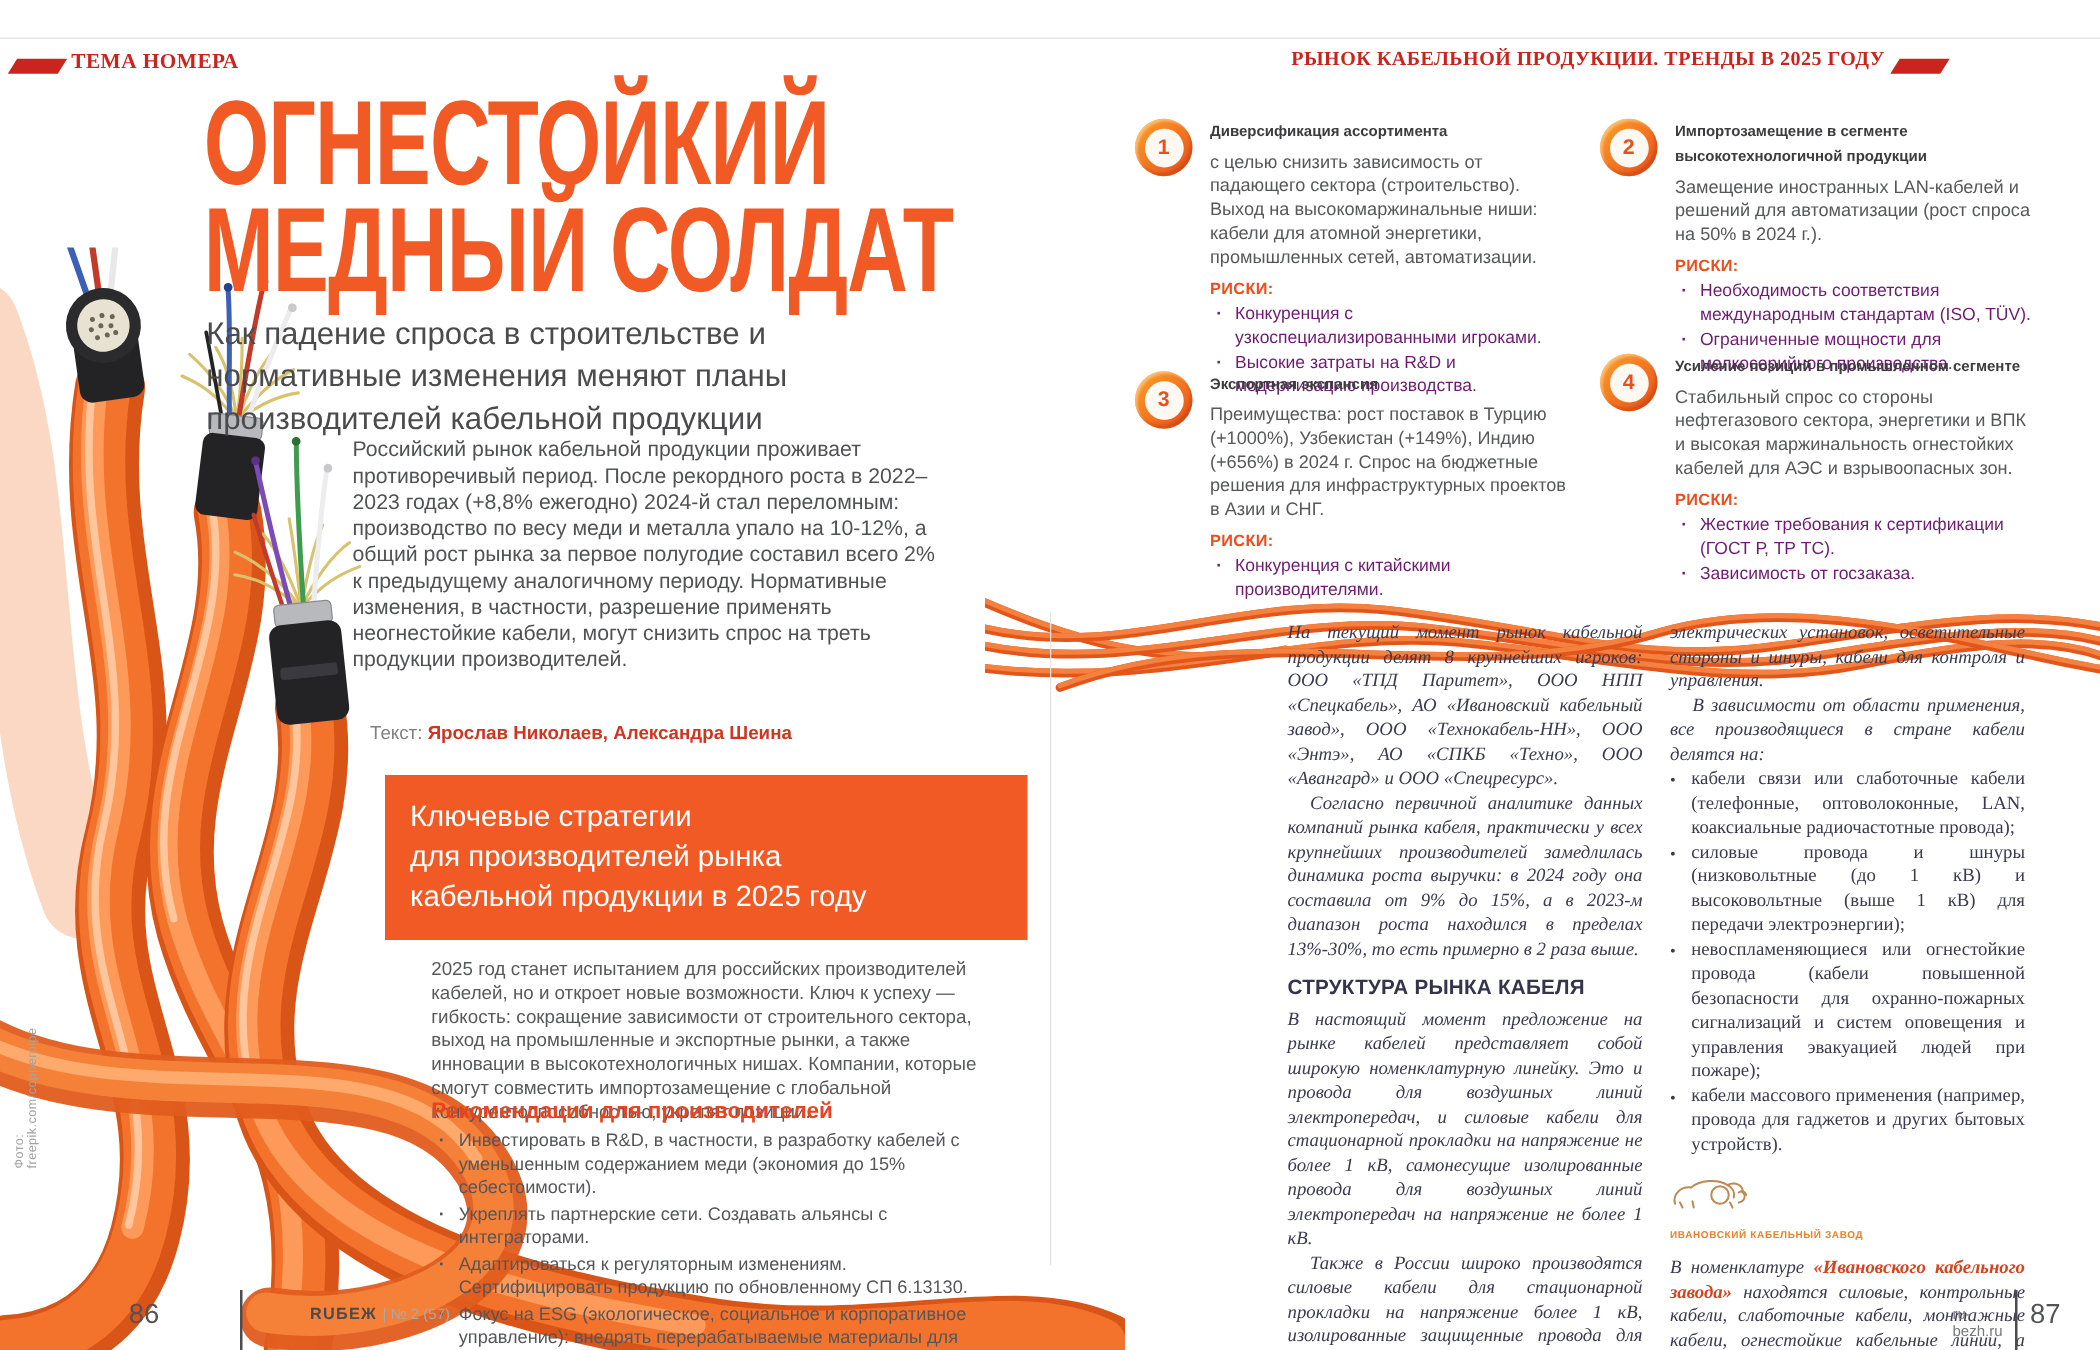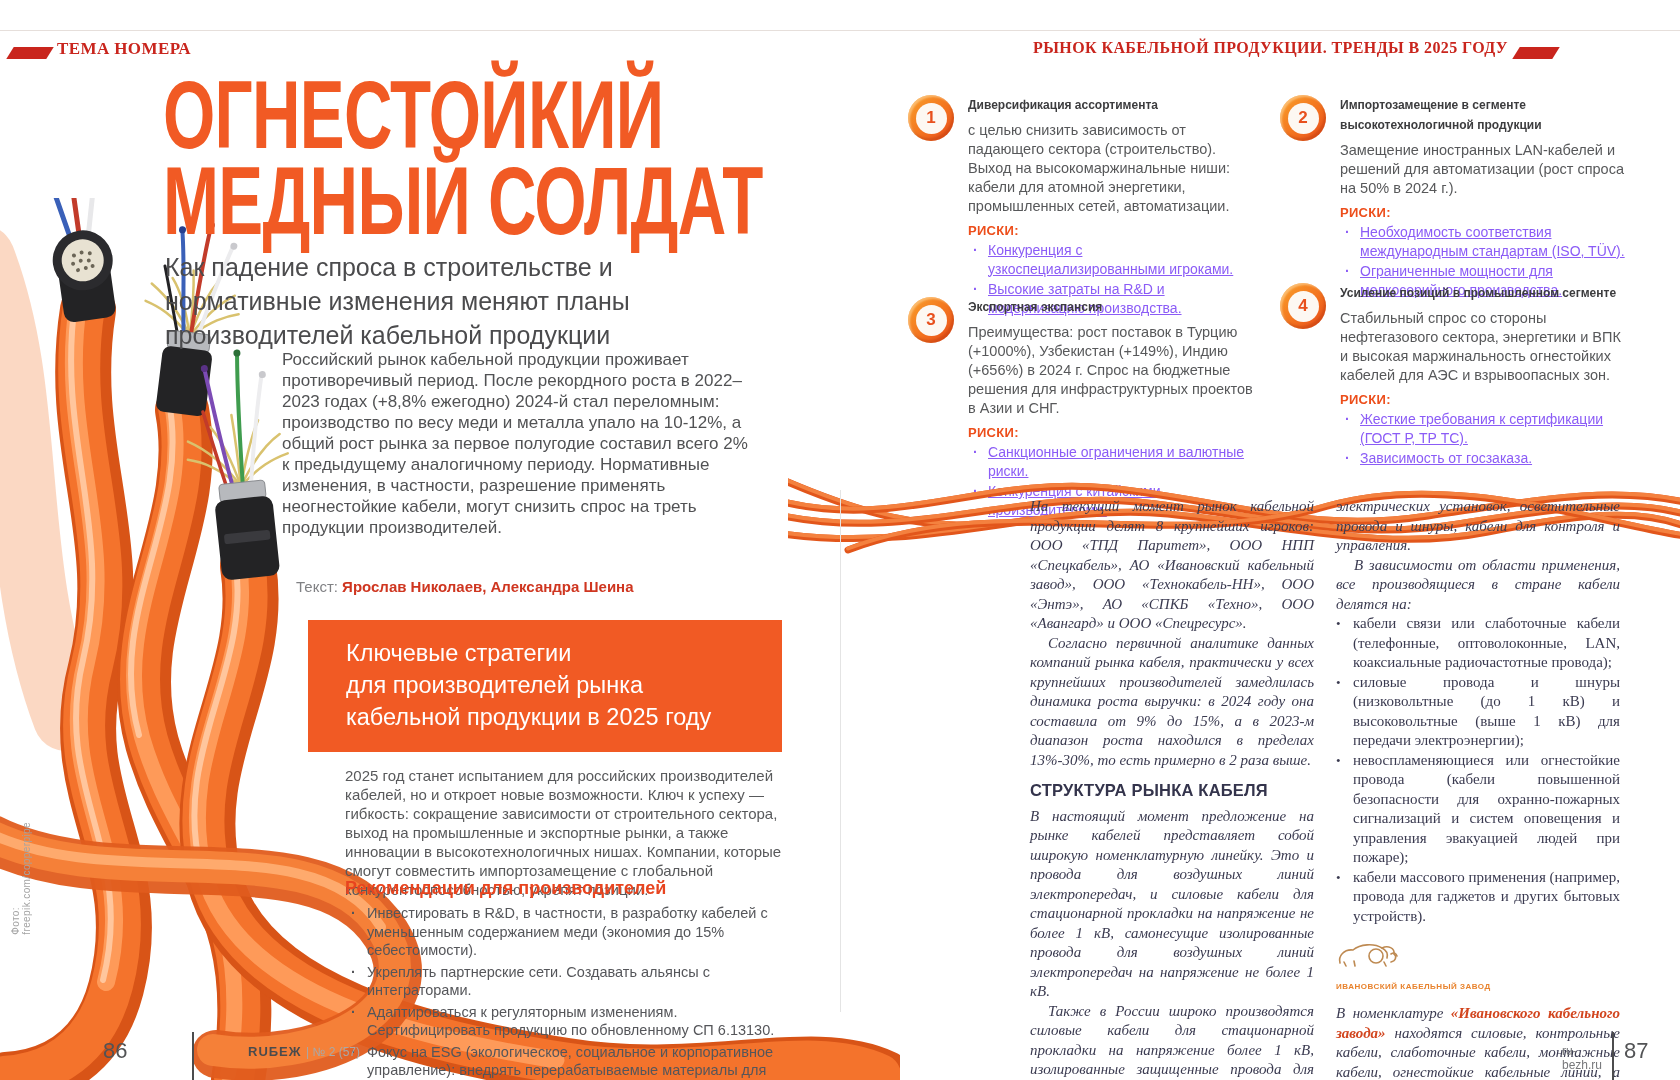--- a/index.html
+++ b/index.html
@@ -16,22 +16,22 @@
   .kick-shape-left{left:10px;}
   .kick-shape-right{right:124px;}
 
   
   .headline{position:absolute;left:163px;top:72px;color:#f15a24;font-weight:700;line-height:86px;margin:0;}
   .headline .t-line{display:block;font-size:96px;letter-spacing:-1px;transform:scaleX(.7);transform-origin:left center;white-space:nowrap;}
   .subtitle{position:absolute;left:165px;top:250px;width:572px;margin:0;font-size:25px;line-height:34px;color:#4b4b4d;}
   .intro{position:absolute;left:282px;top:349px;width:478px;margin:0;font-size:17px;line-height:21px;color:#515254;}
   .byline{position:absolute;left:296px;top:578px;font-size:15px;color:#808184;}
   .byline .authors{font-weight:700;color:#cf3620;}
-  .highlight-box{position:absolute;left:308px;top:620px;width:474px;box-sizing:border-box;
-                 background:#f15a24;color:#fff;padding:17px 18px 19px 38px;font-size:23.5px;line-height:32px;}
+  .highlight-box{position:absolute;left:308px;top:620px;width:514px;box-sizing:border-box;
+                 background:#f15a24;color:#fff;padding:17px 18px 19px 20px;font-size:23.5px;line-height:32px;}
   .box-para{position:absolute;left:345px;top:766px;width:438px;margin:0;font-size:15px;line-height:19px;color:#58595b;}
   .rec-title{position:absolute;left:345px;top:878px;margin:0;font-size:18px;font-weight:700;color:#e8441f;}
   .rec-list{position:absolute;left:345px;top:904px;width:442px;margin:0;padding:0;list-style:none;
             font-size:14.5px;line-height:18.5px;color:#55565a;}
   .rec-list li{position:relative;padding-left:22px;margin-bottom:3px;}
   .rec-list li::before{content:"·";position:absolute;left:6px;font-weight:700;color:#55565a;}
   .photo-credit{position:absolute;left:10px;top:822px;writing-mode:vertical-rl;transform:rotate(180deg);
                 font-size:10px;color:#a3a3a3;letter-spacing:.4px;}
 
   
@@ -52,21 +52,21 @@
   .badge{flex:none;width:46px;height:46px;border-radius:50%;
          background:linear-gradient(135deg,#f9a22b 0%,#f3731f 55%,#e8491b 100%);
          display:flex;align-items:center;justify-content:center;
          box-shadow:inset -2px -3px 2px rgba(150,40,0,.25), inset 2px 2px 2px rgba(255,220,170,.55);}
   .badge-in{width:31px;height:31px;border-radius:50%;background:#fdf8f2;display:flex;align-items:center;
             justify-content:center;font-weight:700;font-size:17px;color:#e8501d;}
   .s-body{flex:1;min-width:0;}
   .s-title{margin:0 0 6px;font-size:12px;line-height:20px;color:#3c3c3e;font-weight:700;}
   .s-text{margin:0 0 7px;font-size:14.5px;line-height:19px;color:#57585a;}
   .risks-label{font-size:13px;font-weight:700;color:#ed4e1b;letter-spacing:.3px;margin-bottom:3px;}
-  .risks{margin:0;padding:0;list-style:none;font-size:14px;line-height:18.5px;color:#8b5cf6;text-decoration:underline;}
+  .risks{margin:0;padding:0;list-style:none;font-size:14px;line-height:18.5px;color:#701a75;}
   .risks li{position:relative;padding-left:20px;margin-bottom:2px;}
   .risks li::before{content:"·";position:absolute;left:5px;font-weight:700;}
 
   .gutter{position:absolute;left:840px;top:490px;width:1px;height:522px;background:#e4e4e4;}
 
   
   .col{position:absolute;top:497px;width:284px;font-family:"Liberation Serif",serif;font-size:15px;
        line-height:19.5px;color:#3a3a50;text-align:justify;}
   .col-1{left:1030px;}
   .col-2{left:1336px;}
@@ -265,21 +265,20 @@
 
     <section class="strategy" style="left:908px;top:297px">
       <div class="badge">
         <div class="badge-in">3</div>
       </div>
       <div class="s-body">
         <h3 class="s-title">Экспортная экспансия</h3>
         <p class="s-text">Преимущества: рост поставок в Турцию (+1000%), Узбекистан (+149%), Индию (+656%) в 2024 г. Спрос на бюджетные решения для инфраструктурных проектов в Азии и СНГ.</p>
         <div class="risks-label">РИСКИ:</div>
         <ul class="risks">
-          <li>Санкционные ограничения и валютные риски.</li>
           <li>Конкуренция с китайскими производителями.</li>
         </ul>
       </div>
     </section>
 
     <section class="strategy" style="left:1280px;top:283px">
       <div class="badge">
         <div class="badge-in">4</div>
       </div>
       <div class="s-body">
@@ -312,21 +311,21 @@
 
     <div class="col col-1">
       <p>На текущий момент рынок кабельной продукции делят 8 крупнейших игроков: ООО «ТПД Паритет», ООО НПП «Спецкабель», АО «Ивановский кабельный завод», ООО «Технокабель-НН», ООО «Энтэ», АО «СПКБ «Техно», ООО «Авангард» и ООО «Спецресурс».</p>
       <p class="indent">Согласно первичной аналитике данных компаний рынка кабеля, практически у всех крупнейших производителей замедлилась динамика роста выручки: в 2024 году она составила от 9% до 15%, а в 2023-м диапазон роста находился в пределах 13%-30%, то есть примерно в 2 раза выше.</p>
       <div class="structure-heading">СТРУКТУРА РЫНКА КАБЕЛЯ</div>
       <p>В настоящий момент предложение на рынке кабелей представляет собой широкую номенклатурную линейку. Это и провода для воздушных линий электропередач, и силовые кабели для стационарной прокладки на напряжение не более 1 кВ, самонесущие изолированные провода для воздушных линий электропередач на напряжение не более 1 кВ.</p>
       <p class="indent">Также в России широко производятся силовые кабели для стационарной прокладки на напряжение более 1 кВ, изолированные защищенные провода для воздушных линий электропередач на напряжение более 1 кВ, силовые провода для</p>
     </div>
 
     <div class="col col-2">
-      <p>электрических установок, осветительные провода и шнуры, кабели для контроля и управления.</p>
+      <p>электрических установок, осветительные стороны и шнуры, кабели для контроля и управления.</p>
       <p class="indent">В зависимости от области применения, все производящиеся в стране кабели делятся на:</p>
       <ul class="cable-types">
         <li>кабели связи или слаботочные кабели (телефонные, оптоволоконные, LAN, коаксиальные радиочастотные провода);</li>
         <li>силовые провода и шнуры (низковольтные (до 1 кВ) и высоковольтные (выше 1 кВ) для передачи электроэнергии);</li>
         <li>невоспламеняющиеся или огнестойкие провода (кабели повышенной безопасности для охранно-пожарных сигнализаций и систем оповещения и управления эвакуацией людей при пожаре);</li>
         <li>кабели массового применения (например, провода для гаджетов и других бытовых устройств).</li>
       </ul>
       <div class="logo-block">
         <svg width="64" height="28" viewBox="0 0 64 28">
           <g fill="none" stroke="#be8a52" stroke-width="1.6" stroke-linecap="round">

